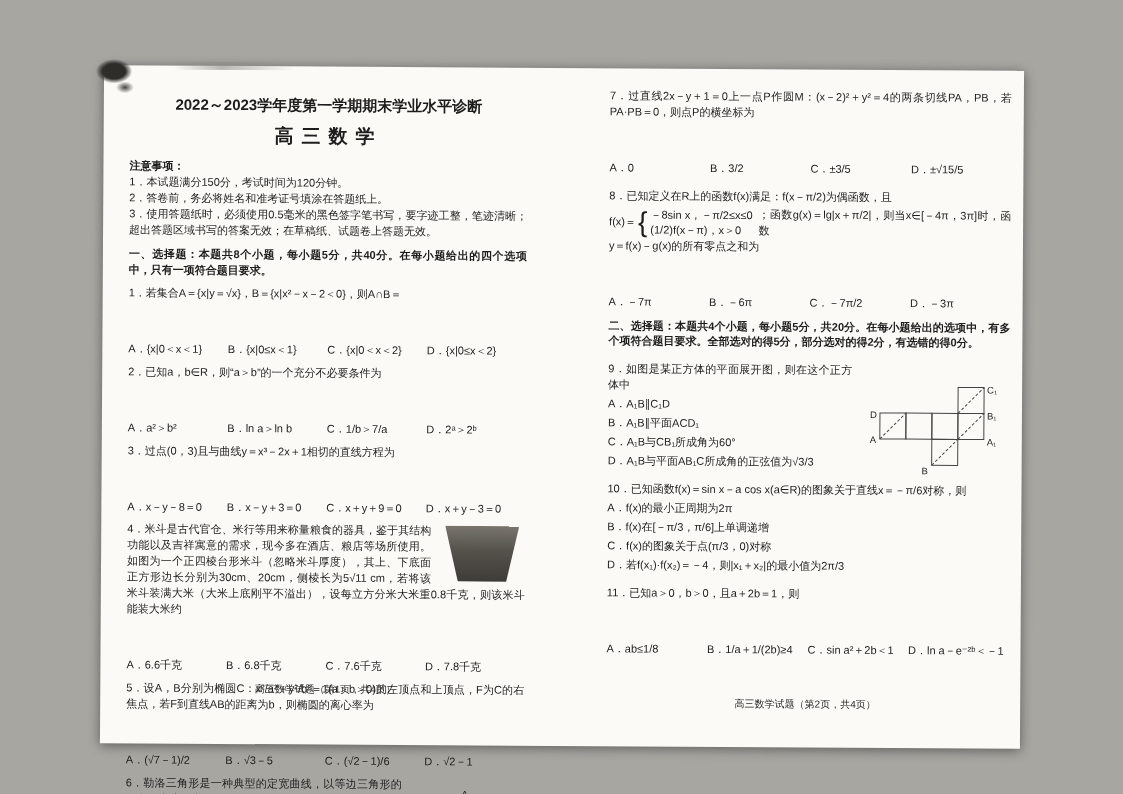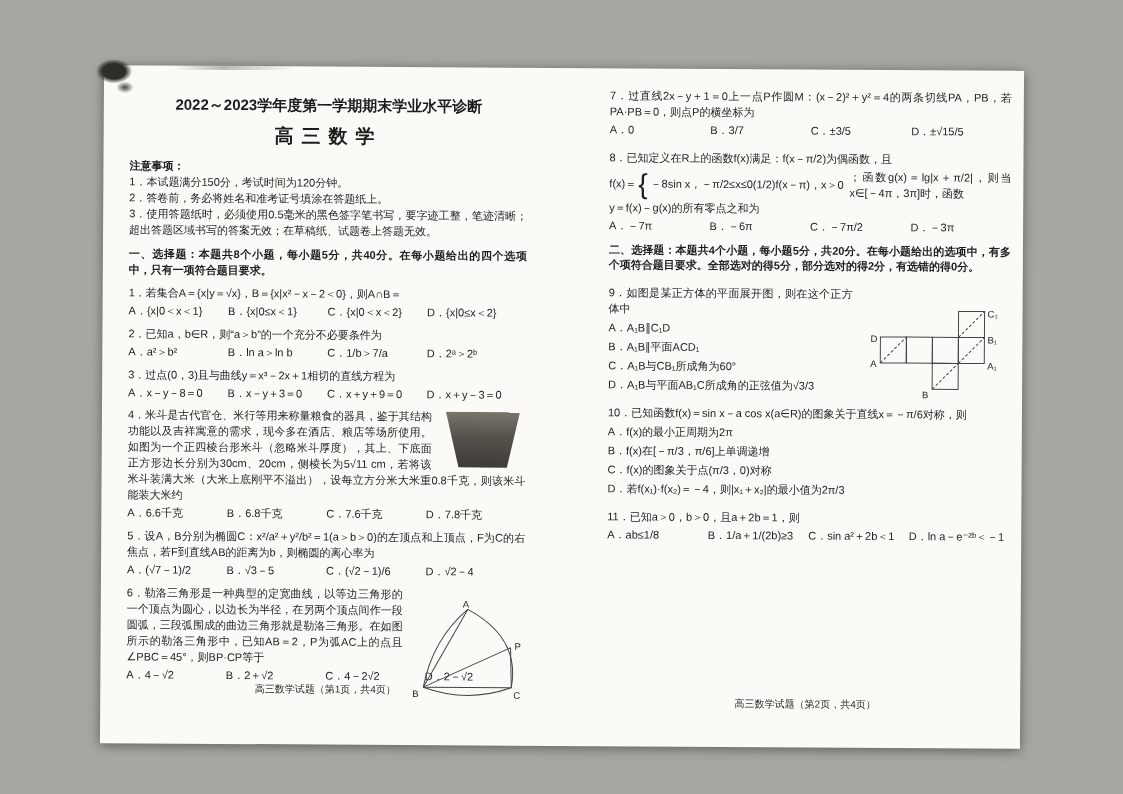--- a/index.html
+++ b/index.html
@@ -23,31 +23,31 @@
   .title{font-size:15px;font-weight:bold;text-align:center;}
   .subtitle{font-size:19px;font-weight:bold;text-align:center;margin-top:6px;letter-spacing:8px;}
   .notice{margin-top:10px;}
   .notice-h{font-weight:bold;}
   .notice-i{text-align:justify;}
   .section-title{font-weight:bold;margin-top:8px;text-align:justify;}
   .question{margin-top:7px;position:relative;}
   .col-right .question{margin-top:12px;}
   .stem{text-align:justify;}
   .opts{display:flex;margin-top:2px;}
-  .opts .opt{flex:1;white-space:nowrap;}
+  .opts .opt{flex:1;white-space:nowrap;margin-top:38px;}
   .opts-col{margin-top:2px;}
   .opts-col .opt{display:block;margin-top:3px;}
   .fig-float{float:right;margin:2px 0 4px 8px;}
   .fig-abs{position:absolute;right:0;top:10px;}
   .q6-stem{padding-right:122px;}
   .q9-pad{padding-right:158px;}
   .bucket{width:86px;height:56px;background:linear-gradient(180deg,#7a766e,#55524c 45%,#3e3c38);clip-path:polygon(7% 0,93% 0,78% 100%,22% 100%);}
   .piecewise{display:flex;align-items:center;margin-top:2px;}
   .pw-brace{font-size:28px;font-weight:200;line-height:1;margin:0 3px 0 2px;}
-  .pw-pieces{display:flex;}
+  .pw-pieces{display:flex;flex-direction:column;}
   .pw-pieces span{line-height:1.35;}
   .pw-tail{flex:1;margin-left:6px;text-align:justify;}
   .footer{position:absolute;width:398px;text-align:center;font-size:10px;color:#2b2b2b;}
   .f-left{left:26px;top:616px;}
   .f-right{left:506px;top:628px;}
   svg text{font-family:"Liberation Sans",sans-serif;font-size:9.5px;fill:#222;}
   .ln{stroke:#444;fill:none;stroke-width:1;}
   .dash{stroke-dasharray:3 2;}
 </style>
 </head>
@@ -113,21 +113,21 @@
         <span class="opt">D．7.8千克</span>
       </div>
     </div>
 
     <div class="question">
       <div class="stem">5．设A，B分别为椭圆C：x²/a²＋y²/b²＝1(a＞b＞0)的左顶点和上顶点，F为C的右焦点，若F到直线AB的距离为b，则椭圆的离心率为</div>
       <div class="opts">
         <span class="opt">A．(√7－1)/2</span>
         <span class="opt">B．√3－5</span>
         <span class="opt">C．(√2－1)/6</span>
-        <span class="opt">D．√2－4</span>
+        <span class="opt">D．√2－1</span>
       </div>
     </div>
 
     <div class="question">
       <div class="fig-abs">
         <svg width="114" height="104" viewBox="0 0 114 104">
           <path class="ln" d="M 57 12 Q 22 42 13 90"></path>
           <path class="ln" d="M 13 90 Q 57 106 101 90"></path>
           <path class="ln" d="M 101 90 Q 110 40 57 12"></path>
           <line class="ln" x1="13" y1="90" x2="57" y2="12"></line>
@@ -151,21 +151,21 @@
   </div>
 
   <div class="footer f-left">高三数学试题（第1页，共4页）</div>
 
   <div class="col col-right">
 
     <div class="question" style="margin-top:0;">
       <div class="stem">7．过直线2x－y＋1＝0上一点P作圆M：(x－2)²＋y²＝4的两条切线PA，PB，若PA·PB＝0，则点P的横坐标为</div>
       <div class="opts">
         <span class="opt">A．0</span>
-        <span class="opt">B．3/7</span>
+        <span class="opt">B．3/2</span>
         <span class="opt">C．±3/5</span>
         <span class="opt">D．±√15/5</span>
       </div>
     </div>
 
     <div class="question">
       <div class="stem">8．已知定义在R上的函数f(x)满足：f(x－π/2)为偶函数，且</div>
       <div class="piecewise">
         <span>f(x)＝</span>
         <span class="pw-brace">{</span>
@@ -223,21 +223,21 @@
         <span class="opt">B．f(x)在[－π/3，π/6]上单调递增</span>
         <span class="opt">C．f(x)的图象关于点(π/3，0)对称</span>
         <span class="opt">D．若f(x₁)·f(x₂)＝－4，则|x₁＋x₂|的最小值为2π/3</span>
       </div>
     </div>
 
     <div class="question">
       <div class="stem">11．已知a＞0，b＞0，且a＋2b＝1，则</div>
       <div class="opts">
         <span class="opt">A．ab≤1/8</span>
-        <span class="opt">B．1/a＋1/(2b)≥3</span>
+        <span class="opt">B．1/a＋1/(2b)≥4</span>
         <span class="opt">C．sin a²＋2b＜1</span>
         <span class="opt">D．ln a－e⁻²ᵇ＜－1</span>
       </div>
     </div>
   </div>
 
   <div class="footer f-right">高三数学试题（第2页，共4页）</div>
 </div>
 
 </body></html>

